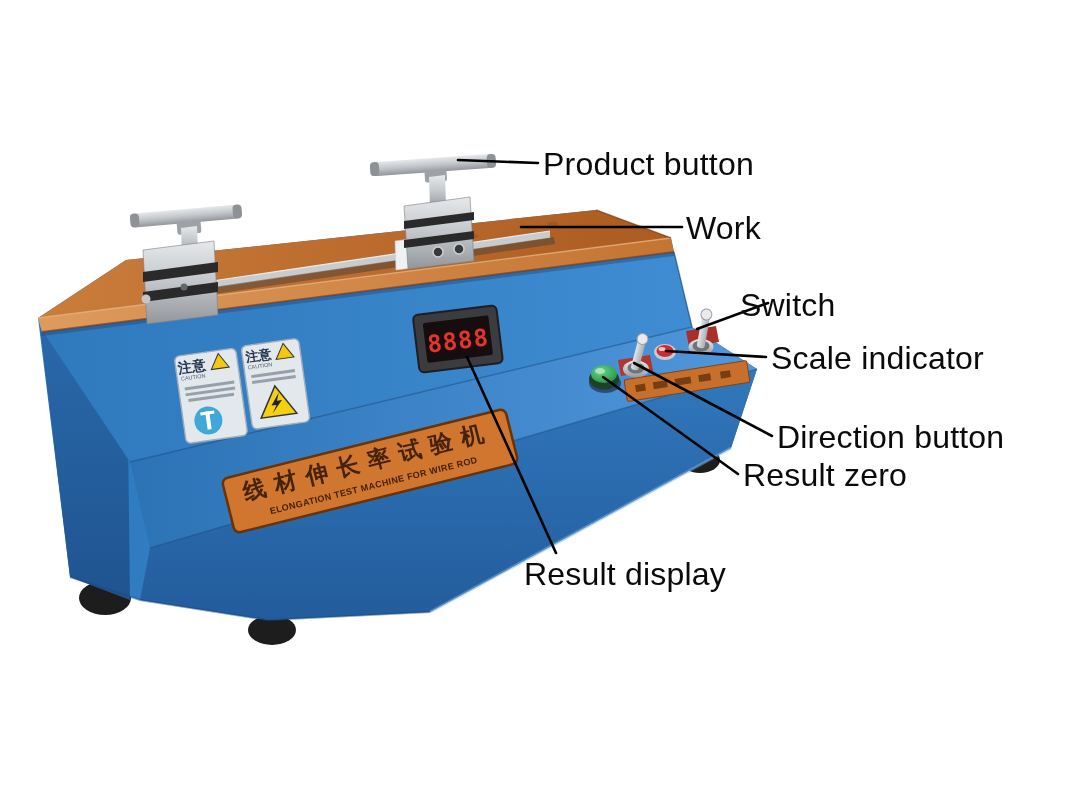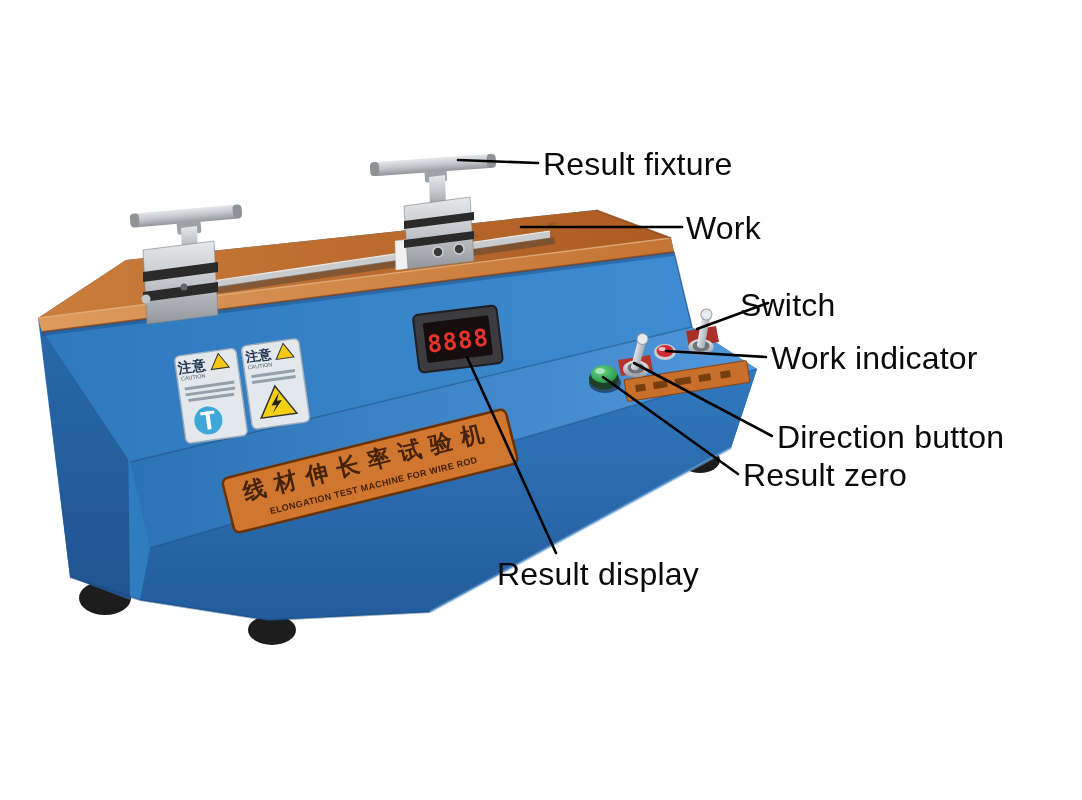--- a/index.html
+++ b/index.html
@@ -201,21 +201,21 @@
     <line x1="458" y1="160" x2="538" y2="163"></line>
     <line x1="521" y1="227" x2="682" y2="227"></line>
     <line x1="697" y1="329" x2="768" y2="303"></line>
     <line x1="666" y1="351" x2="766" y2="357"></line>
     <line x1="634" y1="363" x2="772" y2="436"></line>
     <line x1="603" y1="377" x2="738" y2="474"></line>
     <line x1="467" y1="357" x2="556" y2="553"></line>
   </g>
 </svg>
 
-<div class="ann-label" style="left:543px;top:164px">Result fixture</div>
+<div class="ann-label" style="left:543px;top:164px">Product button</div>
 <div class="ann-label" style="left:686px;top:228px">Work</div>
 <div class="ann-label" style="left:740px;top:305px">Switch</div>
-<div class="ann-label" style="left:771px;top:358px">Work indicator</div>
+<div class="ann-label" style="left:771px;top:358px">Scale indicator</div>
 <div class="ann-label" style="left:777px;top:437px">Direction button</div>
 <div class="ann-label" style="left:743px;top:475px">Result zero</div>
-<div class="ann-label" style="left:497px;top:574px">Result display</div>
+<div class="ann-label" style="left:524px;top:574px">Result display</div>
 
 </div>
 
 </body></html>

